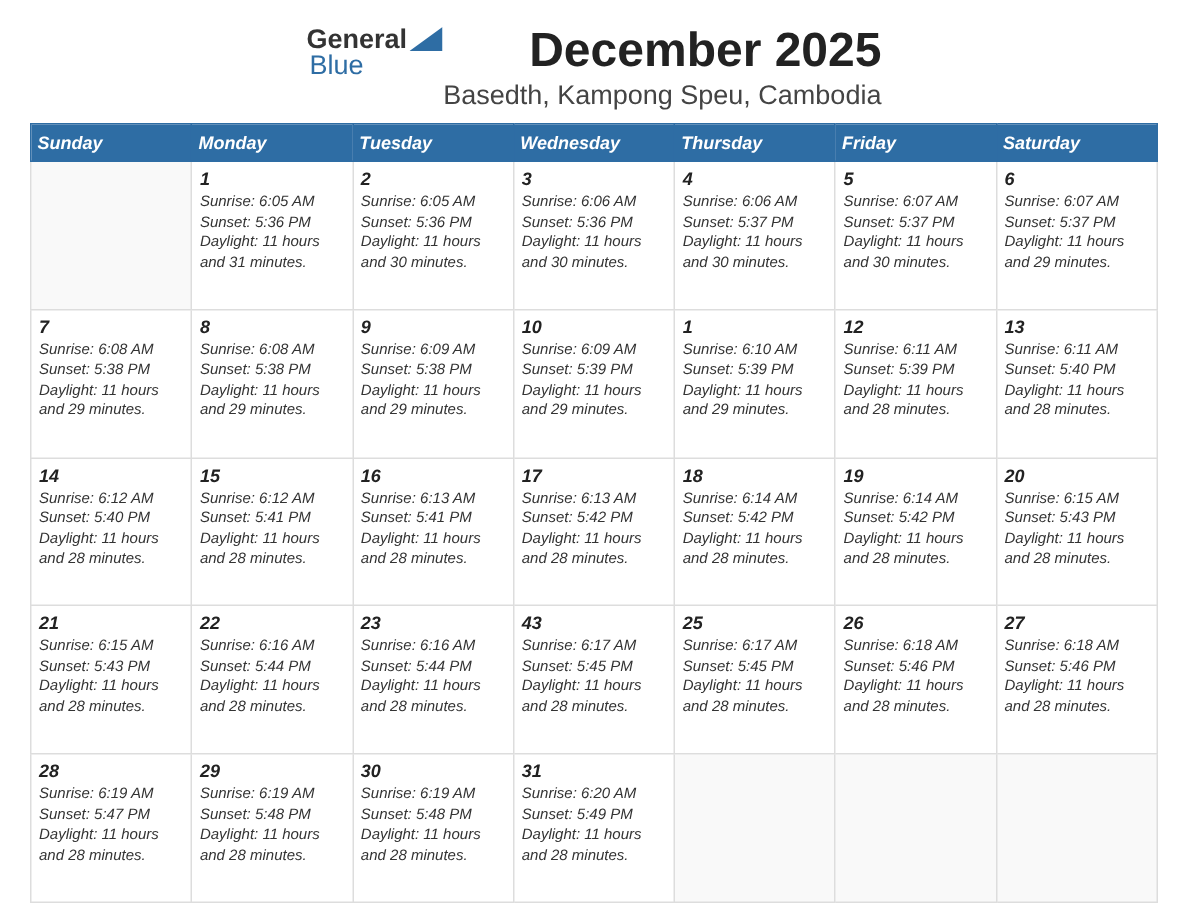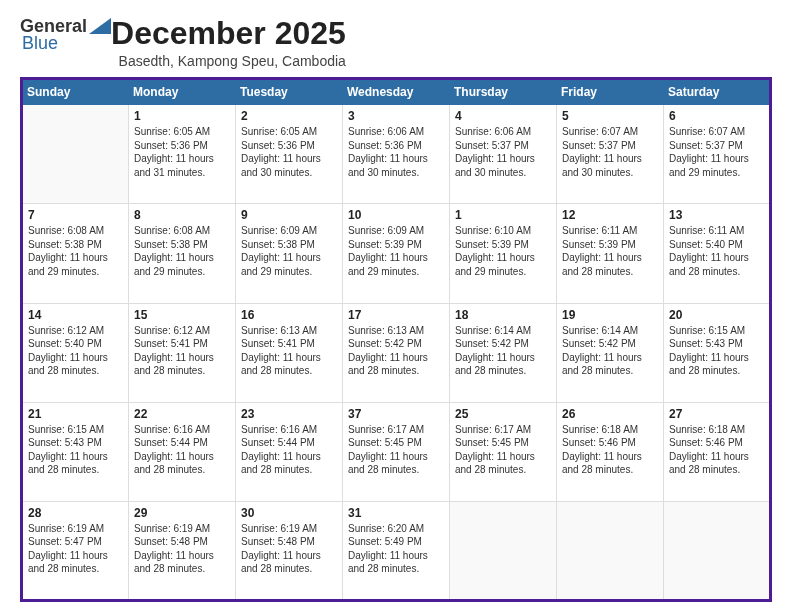--- a/index.html
+++ b/index.html
@@ -13,48 +13,49 @@
     .page {
       width: 792px;
       height: 612px;
       padding: 16px 20px 10px 20px;
       display: flex;
       flex-direction: column;
     }
     .header {
       display: flex;
       align-items: flex-start;
-      justify-content: flex-start;
+      justify-content: center;
       margin-bottom: 8px;
     }
     .logo {
       display: flex;
       flex-direction: column;
       align-items: flex-start;
     }
     .title-block {
       text-align: right;
     }
     .month-title {
       font-size: 32px;
       font-weight: bold;
       color: #222;
       line-height: 1.1;
     }
     .location {
-      font-size: 14px;
+      font-size: 18px;
       color: #444;
       margin-top: 2px;
     }
     .calendar {
       flex: 1;
-      border: 3px solid #4c1d95;
+      border: 1px solid #4c1d95;
       border-collapse: collapse;
       width: 100%;
       table-layout: fixed;
+      font-style: italic;
     }
     .calendar th {
       background-color: #2e6da4;
       color: white;
       font-size: 12px;
       font-weight: bold;
       padding: 5px 4px;
       text-align: left;
       border: 1px solid #2e6da4;
     }
@@ -208,21 +209,21 @@
           </td>
           <td>
             <span class="day-num">22</span>
             <div class="day-info">Sunrise: 6:16 AM<br>Sunset: 5:44 PM<br>Daylight: 11 hours and 28 minutes.</div>
           </td>
           <td>
             <span class="day-num">23</span>
             <div class="day-info">Sunrise: 6:16 AM<br>Sunset: 5:44 PM<br>Daylight: 11 hours and 28 minutes.</div>
           </td>
           <td>
-            <span class="day-num">37</span>
+            <span class="day-num">43</span>
             <div class="day-info">Sunrise: 6:17 AM<br>Sunset: 5:45 PM<br>Daylight: 11 hours and 28 minutes.</div>
           </td>
           <td>
             <span class="day-num">25</span>
             <div class="day-info">Sunrise: 6:17 AM<br>Sunset: 5:45 PM<br>Daylight: 11 hours and 28 minutes.</div>
           </td>
           <td>
             <span class="day-num">26</span>
             <div class="day-info">Sunrise: 6:18 AM<br>Sunset: 5:46 PM<br>Daylight: 11 hours and 28 minutes.</div>
           </td>

